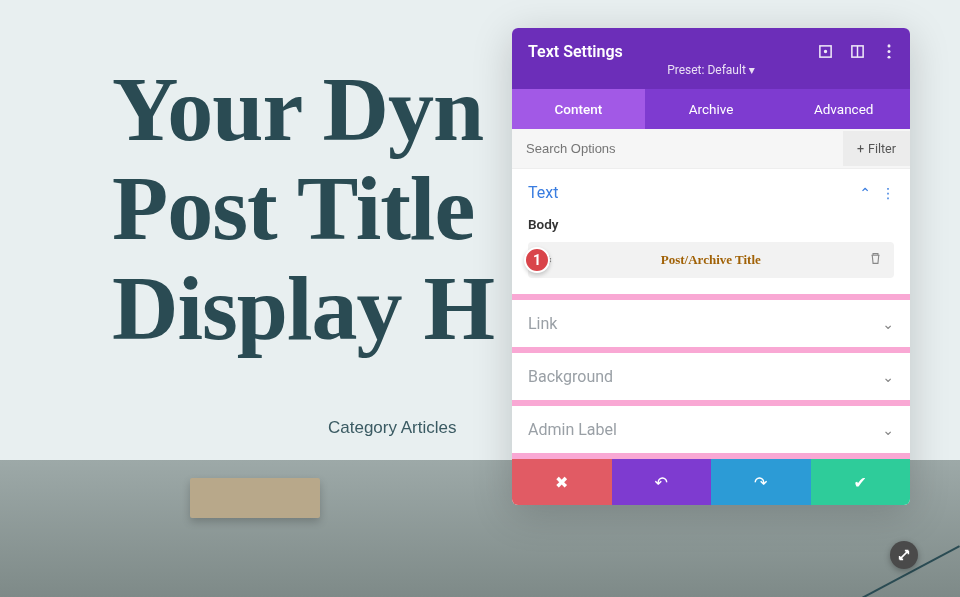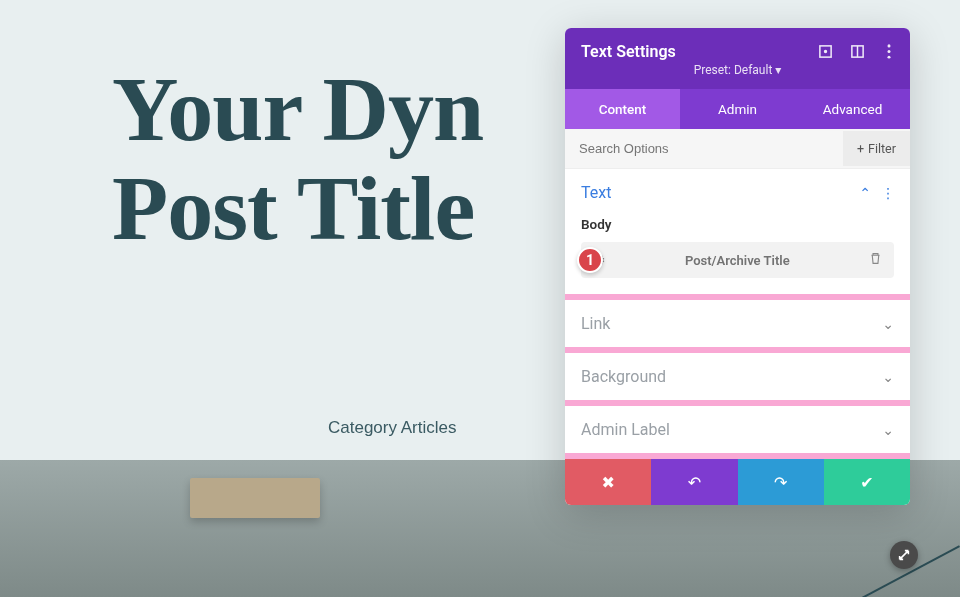--- a/index.html
+++ b/index.html
@@ -43,21 +43,21 @@
   top: 418px;
   left: 328px;
   font-family: -apple-system, sans-serif;
   font-size: 17px;
   color: #3a5a62;
 }
 .panel {
   position: absolute;
   top: 28px;
   right: 50px;
-  width: 345px;
+  width: 398px;
   background: #fff;
   border-radius: 6px;
   box-shadow: 0 8px 40px rgba(0,0,0,.18);
   overflow: hidden;
 }
 .panel-header {
   background: #6c2eb9;
   color: #fff;
   padding: 14px 16px 12px;
   position: relative;
@@ -160,21 +160,22 @@
   background: #f2f2f2;
   border-radius: 4px;
   padding: 10px 12px;
   position: relative;
 }
 .dynamic-field-text {
   flex: 1;
   text-align: center;
   font-size: 13px;
   font-weight: 600;
-  color: #737373;
+  color: #a16207;
+  font-family: Liberation Serif, serif;
 }
 .gear-icon { color: #888; font-size: 14px; }
 .trash-icon { color: #888; font-size: 14px; cursor: pointer; }
 .callout {
   position: absolute;
   left: -4px;
   top: 50%;
   transform: translateY(-50%);
   width: 26px; height: 26px;
   border-radius: 50%;
@@ -234,20 +235,21 @@
 <body>
 
 <div class="page-bg">
   <div class="shelf"></div>
   <div class="diag-line"></div>
 </div>
 
 <div class="hero-title">
   <div>Your Dyn</div>
   <div>Post Title</div>
+  <div>Display H</div>
 </div>
 <div class="hero-sub">Category Articles</div>
 
 <div class="panel">
   <div class="panel-header">
     <div class="panel-title">Text Settings</div>
     <div class="panel-preset">
       <span>Preset: Default</span>
       <span> ▾</span>
     </div>
@@ -269,21 +271,21 @@
             <circle cx="2" cy="2" r="1.6"></circle>
             <circle cx="2" cy="8" r="1.6"></circle>
             <circle cx="2" cy="14" r="1.6"></circle>
           </svg>
       </div>
     </div>
   </div>
 
   <div class="tabs">
     <div class="tab active">Content</div>
-    <div class="tab">Admin</div>
+    <div class="tab">Archive</div>
     <div class="tab">Advanced</div>
   </div>
 
   <div class="search-row">
     <input class="search-input" placeholder="Search Options" style="">
     <div class="filter-btn">
       <span>+</span>
       <span>Filter</span>
     </div>
   </div>

